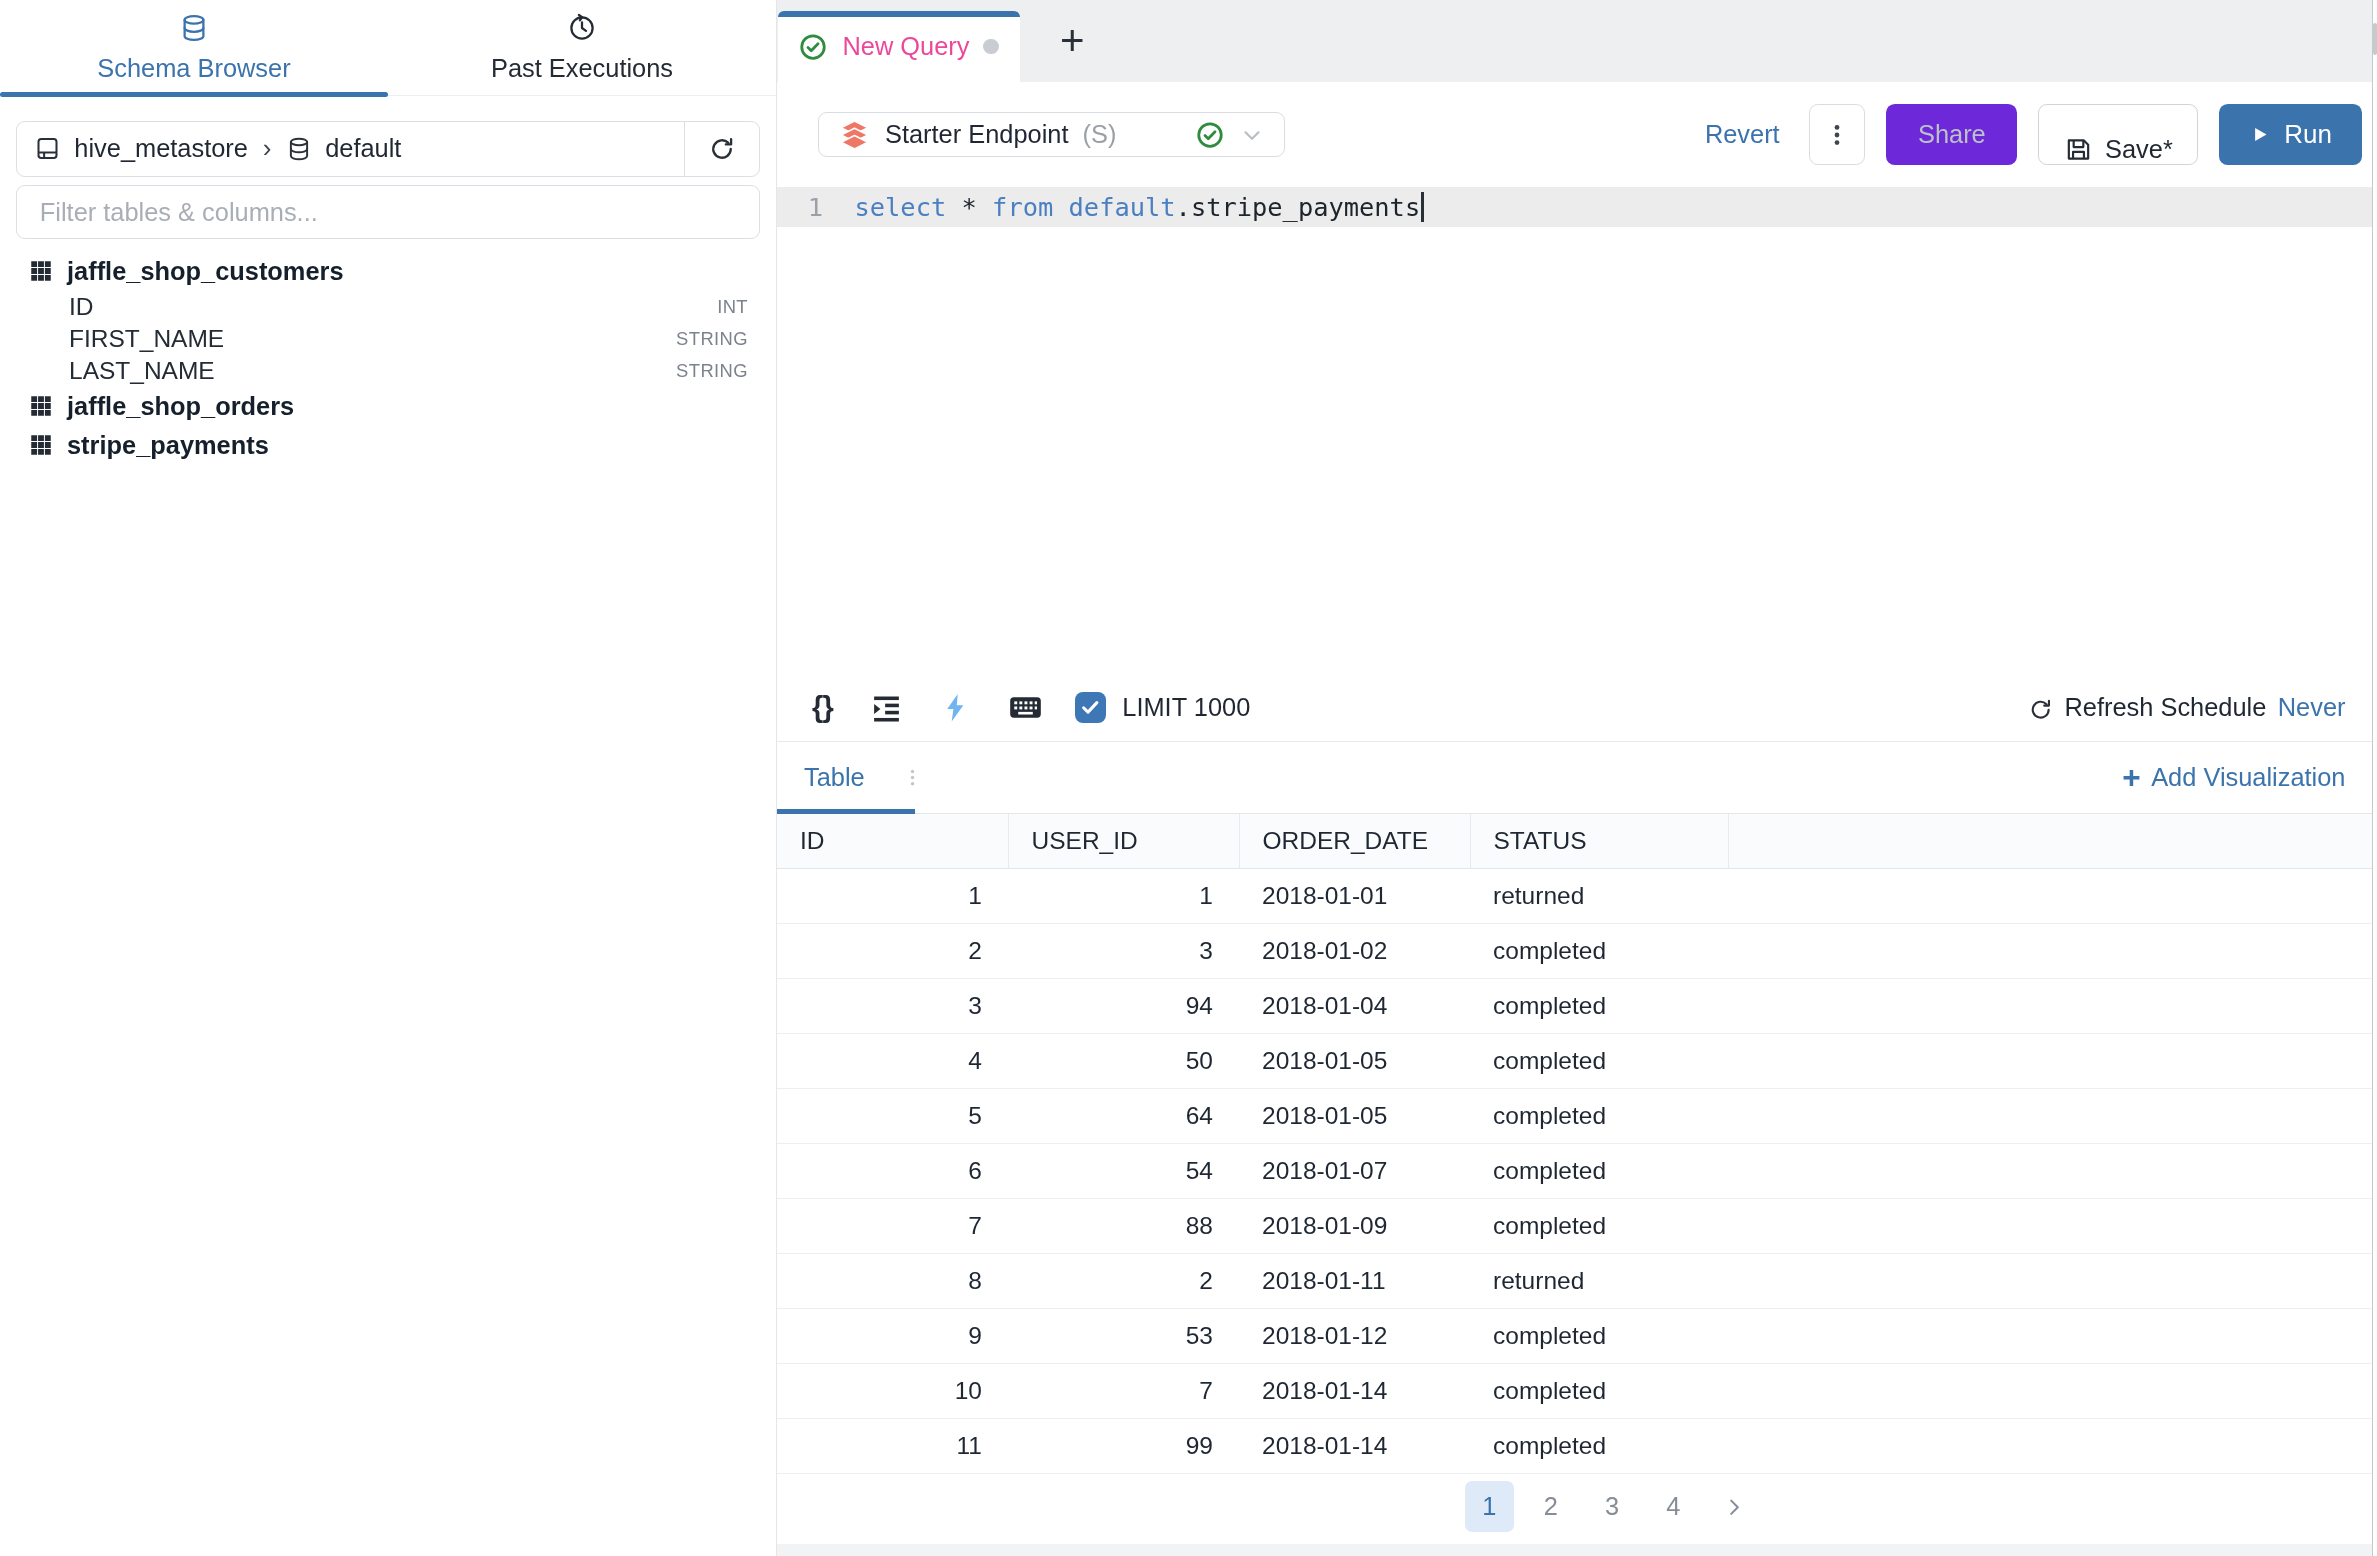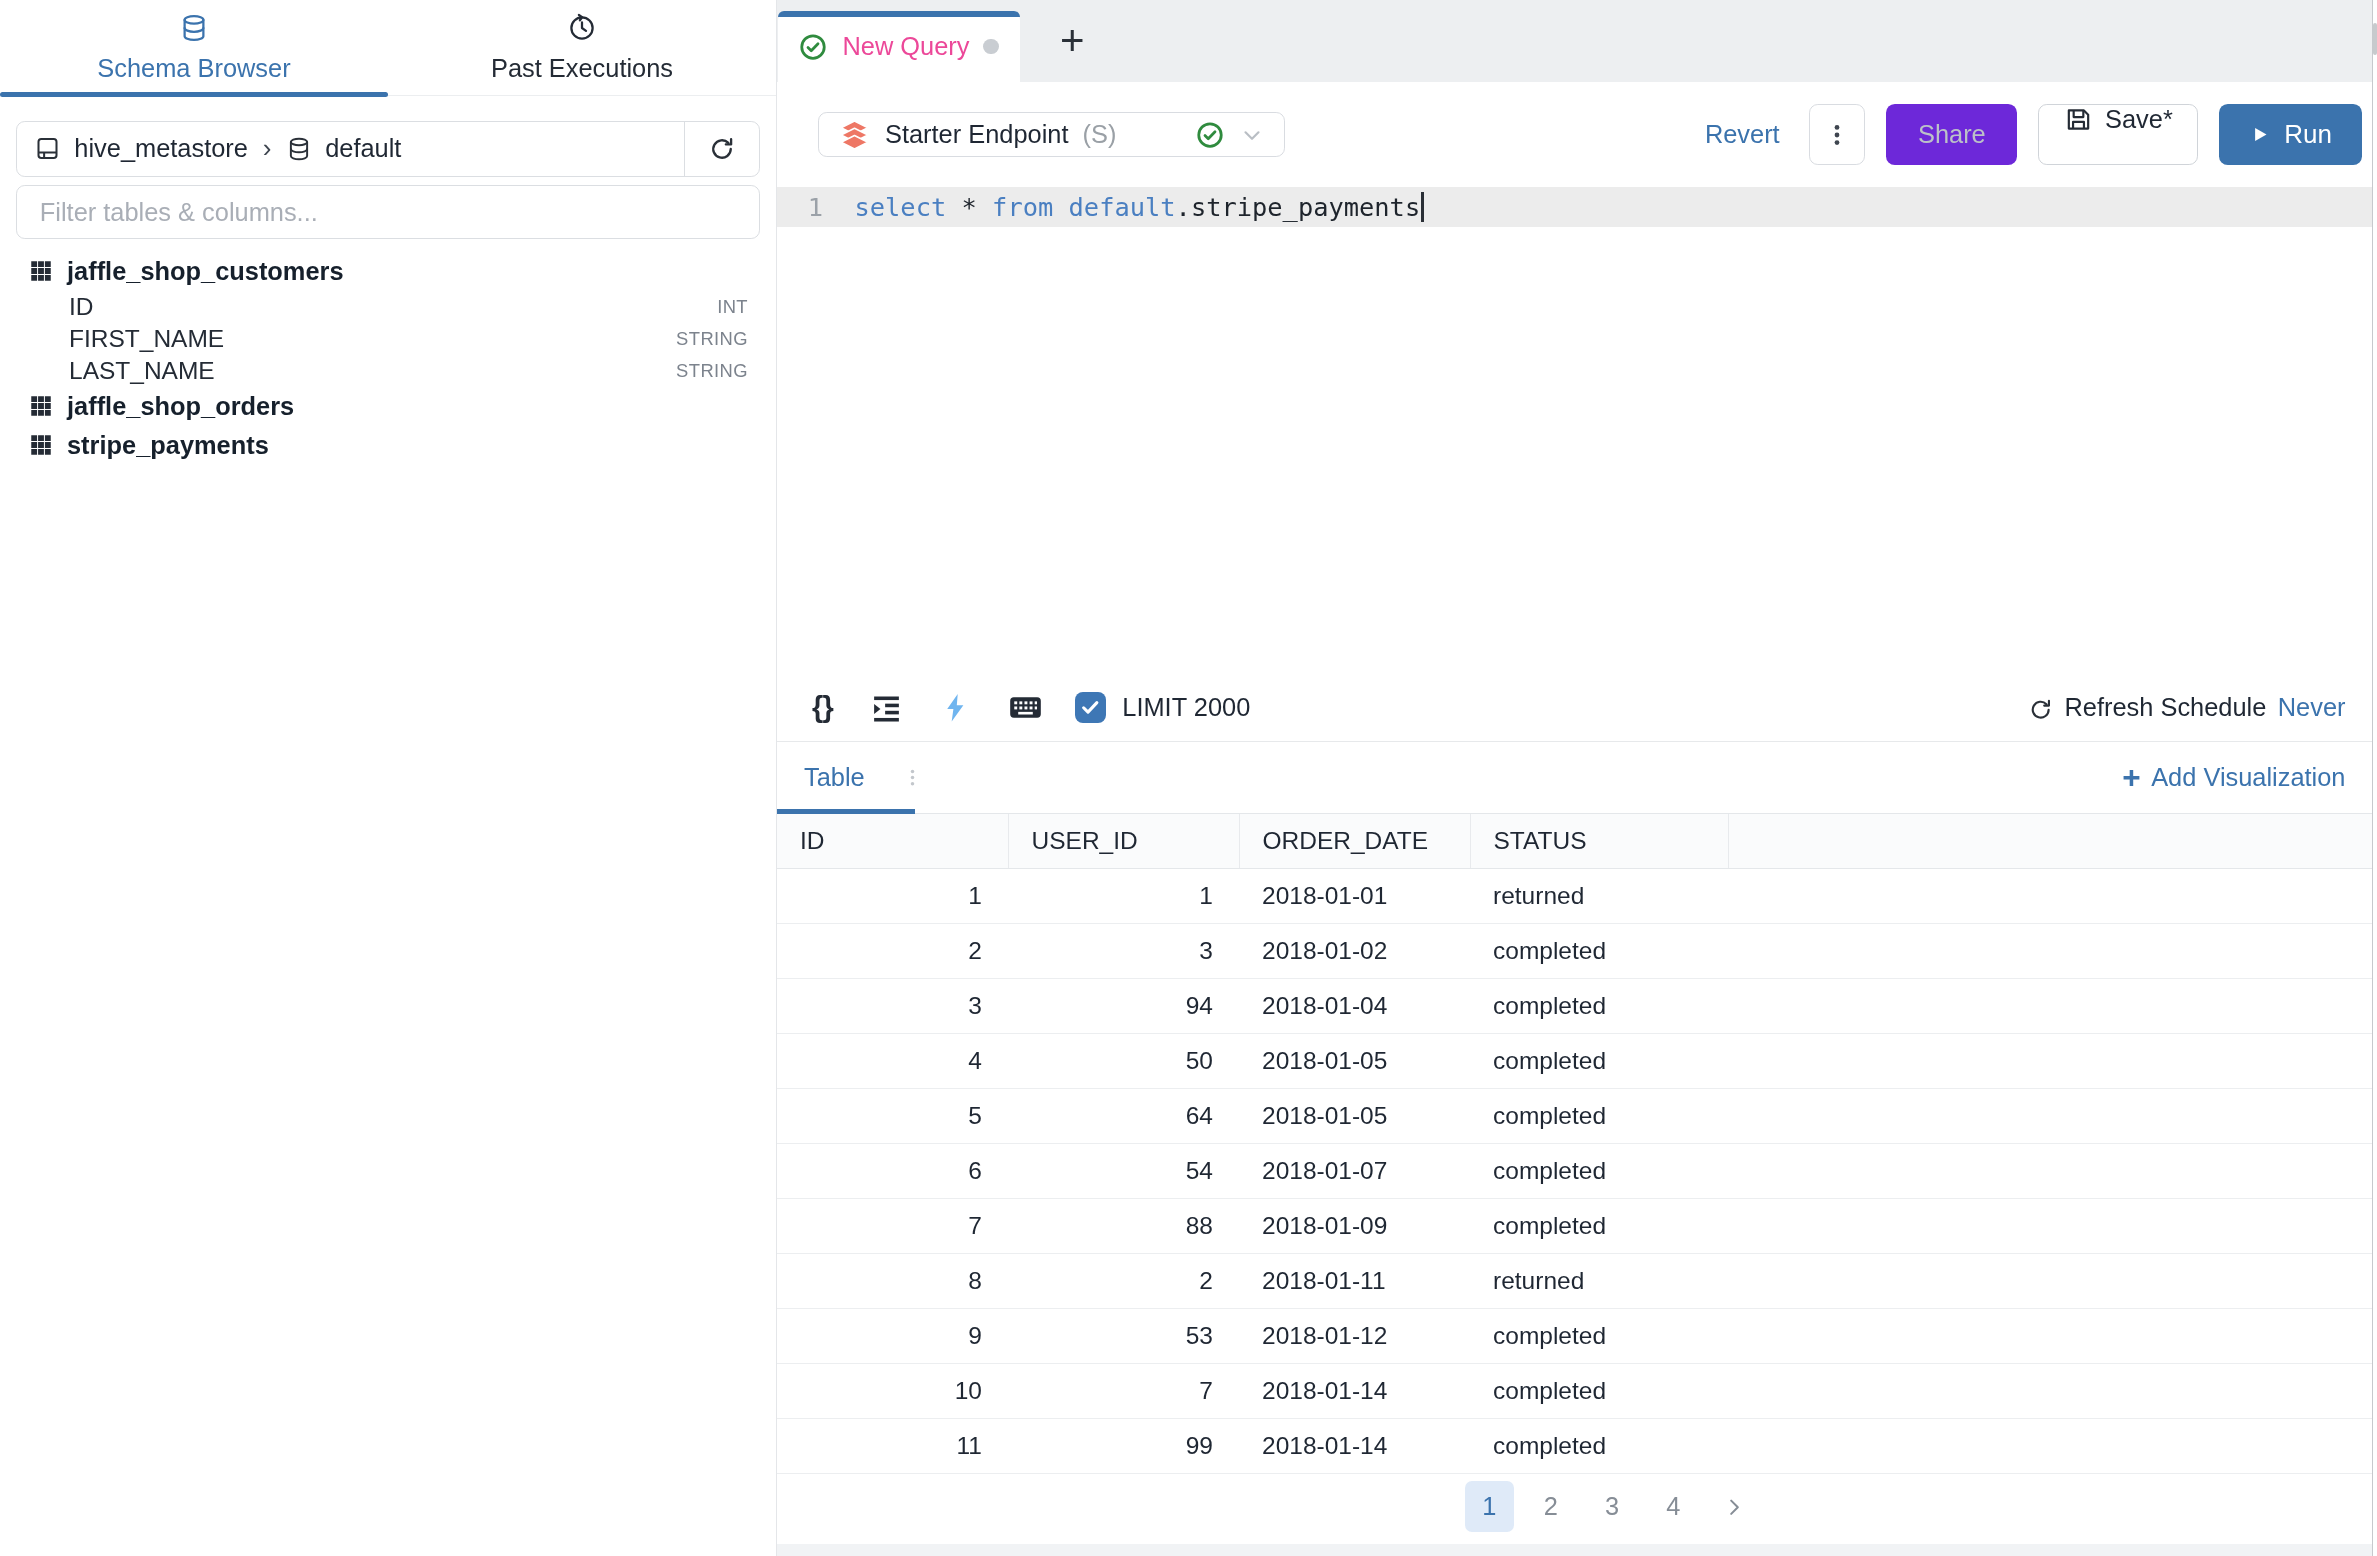--- a/index.html
+++ b/index.html
@@ -48,21 +48,21 @@
   .endpoint-select { width:467px; height:45px; border:0.9px solid #d9dce1; border-radius:8.8px; display:flex; align-items:center;
                      padding:0 19px; gap:14px; cursor:pointer; background:#fff; }
   .endpoint-name { font-size:25.4px; color:#1f2733; }
   .endpoint-size { font-size:25.4px; color:#9aa0a6; }
   .endpoint-select .spacer { flex:1; }
   .qb-right { margin-left:auto; display:flex; align-items:center; gap:21px; }
   .link-btn { color:#3b73ad; font-size:25.4px; background:none; border:none; cursor:pointer; margin-right:8.8px; font-family:inherit; }
   .kebab-btn { width:56px; height:61px; border:0.9px solid #d9dce1; border-radius:8.8px; background:#fff; display:flex; align-items:center; justify-content:center; cursor:pointer; color:#3f4650; }
   .share-btn { height:61px; padding:0 31.5px; background:#6d28d9; color:#bcc1c8; border:none; border-radius:8.8px; font-size:25.4px; cursor:default; font-family:inherit; }
   .save-btn { height:61px; padding:0 24.5px; background:#fff; border:0.9px solid #d0d4d9; border-radius:8.8px; font-size:25.4px;
-              display:flex; align-items:flex-start; gap:12.3px; cursor:pointer; color:#1f2733; font-family:inherit; }
+              display:flex; align-items:flex-end; gap:12.3px; cursor:pointer; color:#1f2733; font-family:inherit; }
   .run-btn { height:61px; padding:0 30px; background:#3b73ad; color:#fff; border:none; border-radius:8.8px; font-size:26px;
              display:flex; align-items:center; gap:14px; cursor:pointer; font-family:inherit; }
 
   .editor { height:487px; font-family:"DejaVu Sans Mono",monospace; }
   .code-line { height:40px; display:flex; align-items:center; }
   .code-line.active { background:#ececec; }
   .ln { width:46px; text-align:right; color:#9ba1a8; font-size:25.4px; }
   .sql { margin-left:31.5px; font-size:25.4px; color:#1e242c; display:flex; align-items:center; white-space:pre; }
   .sql .kw { color:#4a7fc1; }
   .cursor { display:inline-block; width:2.6px; height:30px; background:#2a2f36; margin-left:0.9px; }
@@ -327,21 +327,21 @@
             <rect x="7" y="15" width="10" height="1.8"></rect>
           </g>
         </svg>
       </span>
       <span class="limit-group">
         <span class="checkbox">
           <svg viewBox="0 0 24 24" width="24.5" height="24.5">
               <path d="M5.5 12.5l4.3 4.3 8.7-9.3" stroke="#ffffff" stroke-width="3" fill="none" stroke-linecap="round" stroke-linejoin="round"></path>
             </svg>
         </span>
-        <span class="limit-label">LIMIT 2000</span>
+        <span class="limit-label">LIMIT 1000</span>
       </span>
       <span class="schedule">
         <span>
           <svg viewBox="0 0 24 24" width="25.4" height="25.4" fill="none" stroke="#2a3038" stroke-width="2" stroke-linecap="round" stroke-linejoin="round">
             <path d="M19.5 12a7.5 7.5 0 1 1-2.1-5.2"></path>
             <path d="M19.8 3.6v4.5h-4.5"></path>
           </svg>
         </span>
         <span class="schedule-label">Refresh Schedule</span>
         <span class="schedule-value">Never</span>

